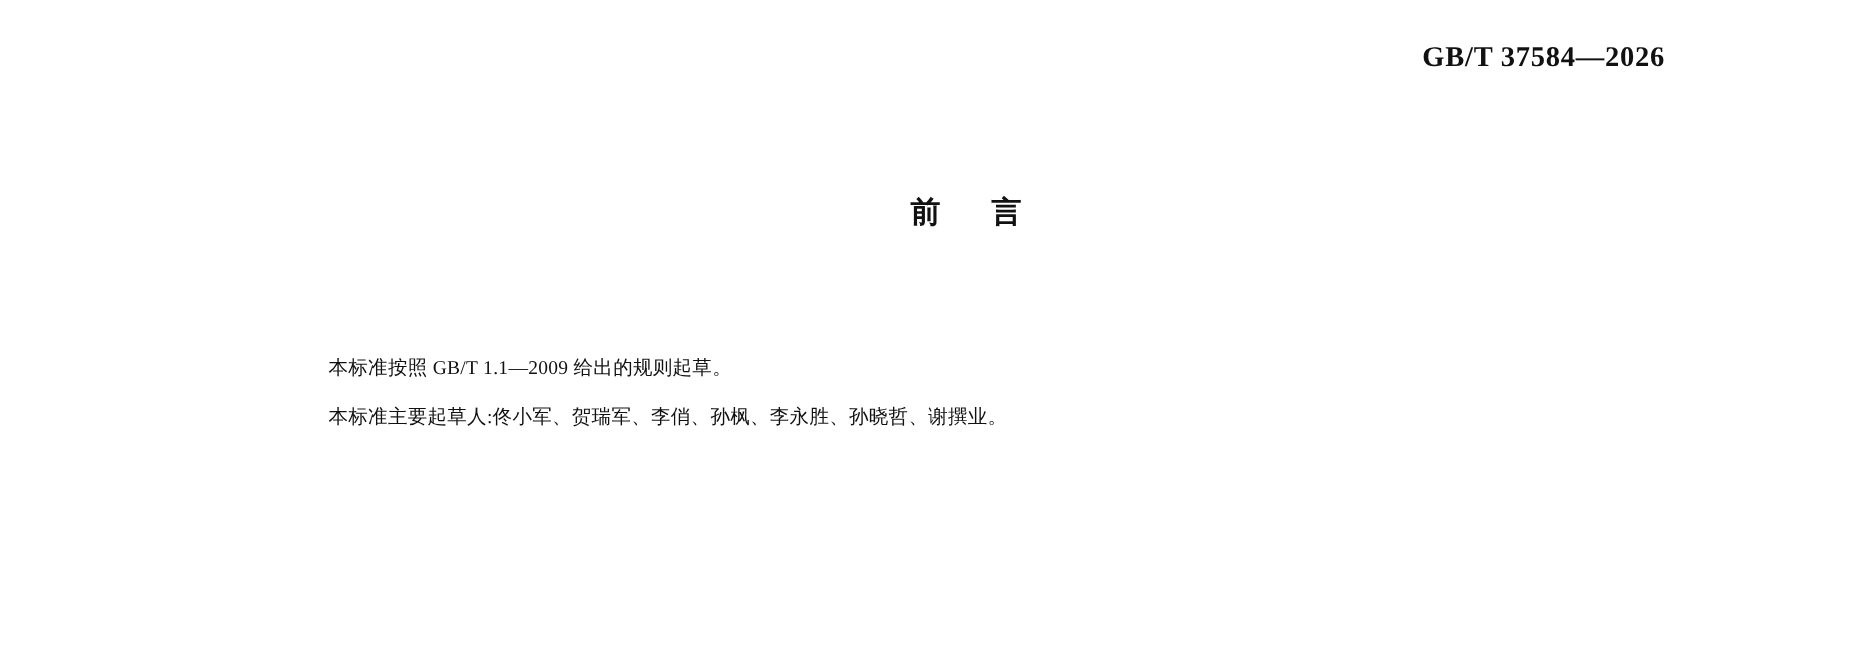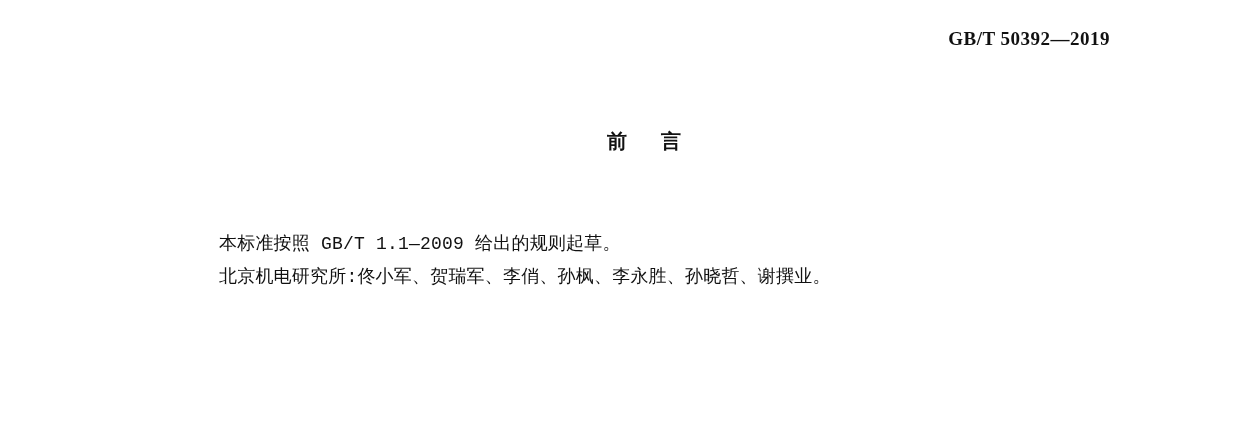--- a/index.html
+++ b/index.html
@@ -44,36 +44,36 @@
     text-indent: 34px;
     padding-left: 24px;
   }
   .body-block {
     position: absolute;
     top: 228px;
     left: 182px;
     width: 880px;
   }
   .para {
-    font-family: Liberation Mono, monospace;
-    font-size: 18px;
+    font-family: Liberation Serif, serif;
+    font-size: 13px;
     line-height: 33px;
     text-align: justify;
     text-indent: 37px;
     margin: 0 10px 0 0;
     letter-spacing: 0.2px;
   }
 </style>
 </head>
 <body>
 
 <div class="page">
 
-  <div class="header-std">GB/T 50392—2019</div>
+  <div class="header-std">GB/T 37584—2026</div>
 
   <div class="doc-title">前言</div>
 
   <div class="body-block">
     <p class="para">本标准按照 GB/T 1.1—2009 给出的规则起草。</p>
-    <p class="para">北京机电研究所:佟小军、贺瑞军、李俏、孙枫、李永胜、孙晓哲、谢撰业。</p>
+    <p class="para">本标准主要起草人:佟小军、贺瑞军、李俏、孙枫、李永胜、孙晓哲、谢撰业。</p>
   </div>
 
 </div>
 
 </body></html>

